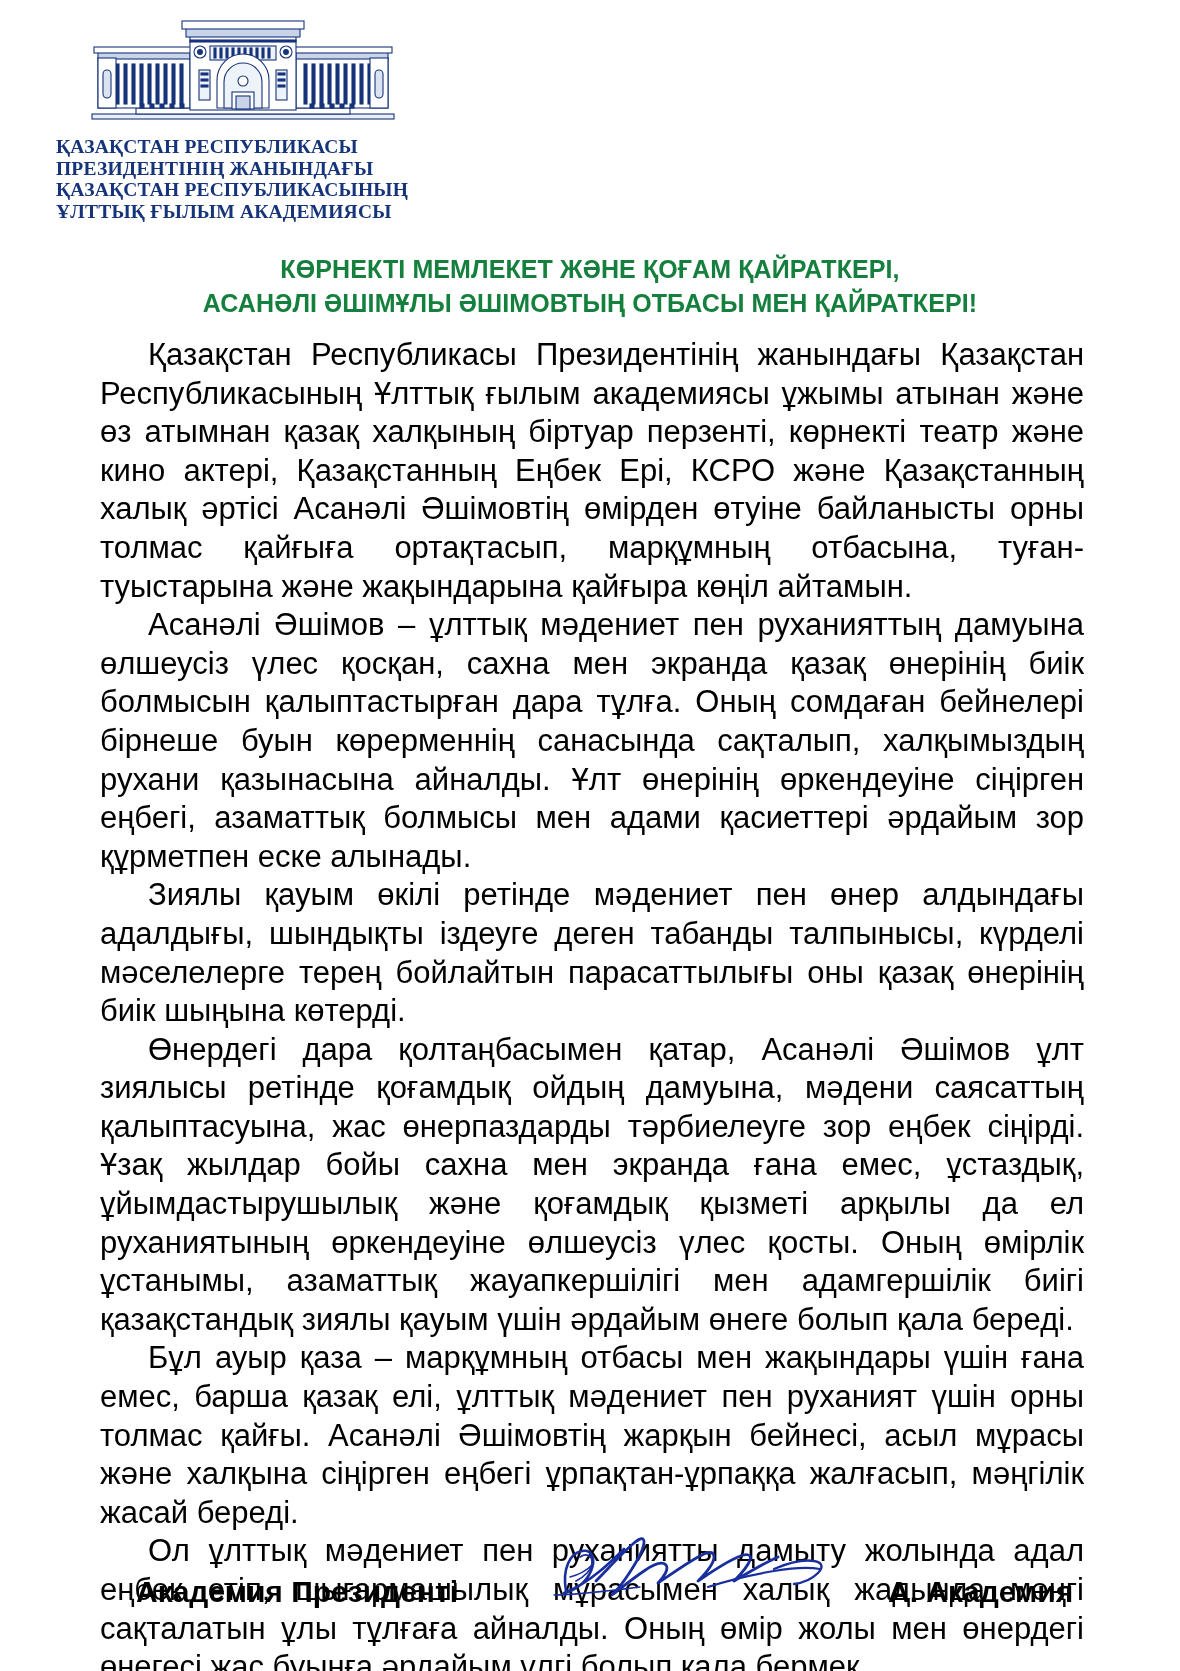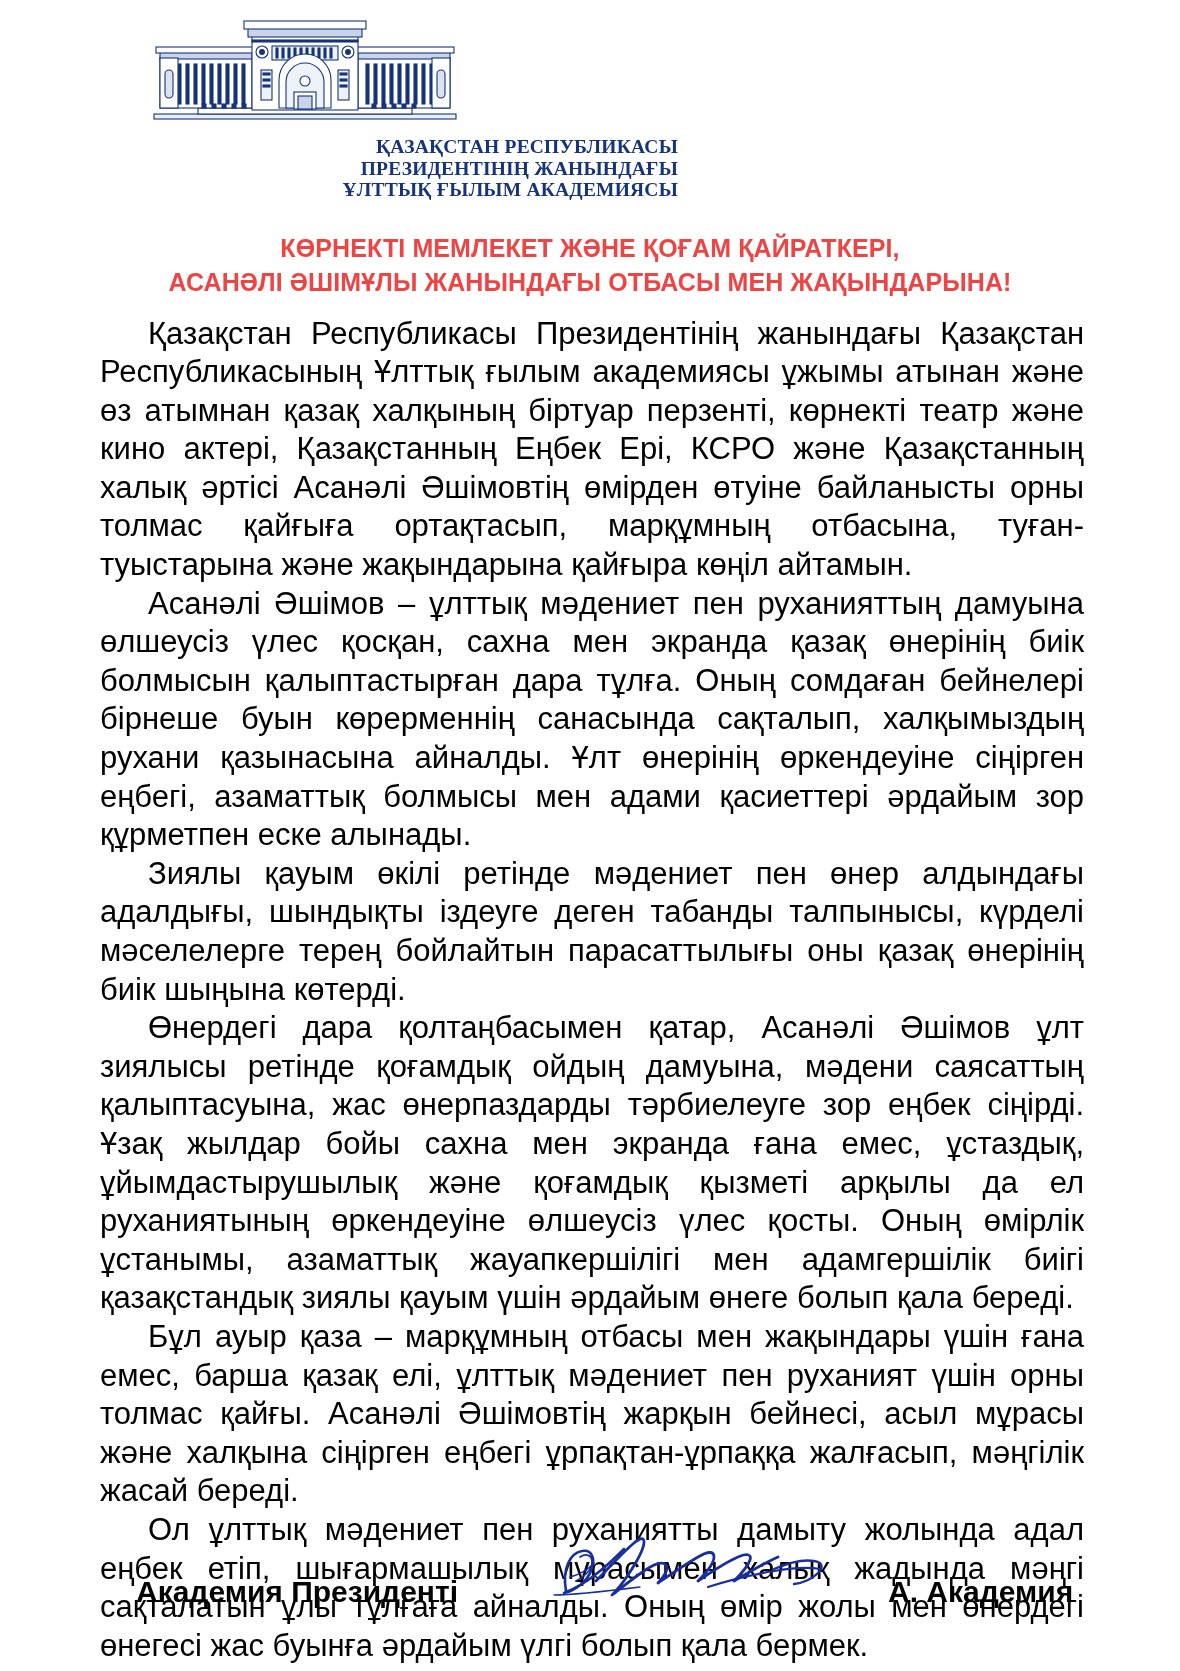--- a/index.html
+++ b/index.html
@@ -20,23 +20,22 @@
     width: 1180px;
     height: 1671px;
     box-sizing: border-box;
     padding: 0;
     position: relative;
   }
 
   
   .letterhead {
     padding-top: 14px;
-    padding-left: 118px;
+    padding-left: 56px;
     width: 560px;
-    text-align: right;
   }
   .emblem {
     width: 330px;
     height: 112px;
     margin-left: 22px;
     display: block;
   }
   .org-name {
     margin-top: 10px;
     color: #16347a;
@@ -51,21 +50,21 @@
 
   
   .doc-title {
     margin-top: 30px;
     text-align: center;
     font-family: "Liberation Sans", sans-serif;
     font-weight: bold;
     font-size: 25px;
     line-height: 34px;
     letter-spacing: 0.1px;
-    color: #ef4444;
+    color: #15803d;
     padding: 0 70px;
   }
   .doc-title .tline { display: block; }
 
   
   .body-text {
     margin-top: 16px;
     padding: 0 96px 0 100px;
     font-size: 31px;
     line-height: 38.6px;
@@ -209,27 +208,28 @@
           <rect x="252" y="90" width="4" height="4"></rect>
             <rect x="262" y="90" width="4" height="4"></rect>
           <rect x="272" y="90" width="4" height="4"></rect>
         </g>
       </g>
     </svg>
 
     <div class="org-name">
       <span class="line">ҚАЗАҚСТАН РЕСПУБЛИКАСЫ</span>
       <span class="line">ПРЕЗИДЕНТІНІҢ ЖАНЫНДАҒЫ</span>
+      <span class="line">ҚАЗАҚСТАН РЕСПУБЛИКАСЫНЫҢ</span>
       <span class="line">ҰЛТТЫҚ ҒЫЛЫМ АКАДЕМИЯСЫ</span>
     </div>
   </div>
 
   <div class="doc-title">
     <span class="tline">КӨРНЕКТІ МЕМЛЕКЕТ ЖӘНЕ ҚОҒАМ ҚАЙРАТКЕРІ,</span>
-    <span class="tline">АСАНӘЛІ ӘШІМҰЛЫ ЖАНЫНДАҒЫ ОТБАСЫ МЕН ЖАҚЫНДАРЫНА!</span>
+    <span class="tline">АСАНӘЛІ ӘШІМҰЛЫ ӘШІМОВТЫҢ ОТБАСЫ МЕН ҚАЙРАТКЕРІ!</span>
   </div>
 
   <div class="body-text">
     <p>Қазақстан Республикасы Президентінің жанындағы Қазақстан Республикасының Ұлттық ғылым академиясы ұжымы атынан және өз атымнан қазақ халқының біртуар перзенті, көрнекті театр және кино актері, Қазақстанның Еңбек Ері, КСРО және Қазақстанның халық әртісі Асанәлі Әшімовтің өмірден өтуіне байланысты орны толмас қайғыға ортақтасып, марқұмның отбасына, туған-туыстарына және жақындарына қайғыра көңіл айтамын.</p>
     <p>Асанәлі Әшімов – ұлттық мәдениет пен руханияттың дамуына өлшеусіз үлес қосқан, сахна мен экранда қазақ өнерінің биік болмысын қалыптастырған дара тұлға. Оның сомдаған бейнелері бірнеше буын көрерменнің санасында сақталып, халқымыздың рухани қазынасына айналды. Ұлт өнерінің өркендеуіне сіңірген еңбегі, азаматтық болмысы мен адами қасиеттері әрдайым зор құрметпен еске алынады.</p>
     <p>Зиялы қауым өкілі ретінде мәдениет пен өнер алдындағы адалдығы, шындықты іздеуге деген табанды талпынысы, күрделі мәселелерге терең бойлайтын парасаттылығы оны қазақ өнерінің биік шыңына көтерді.</p>
     <p>Өнердегі дара қолтаңбасымен қатар, Асанәлі Әшімов ұлт зиялысы ретінде қоғамдық ойдың дамуына, мәдени саясаттың қалыптасуына, жас өнерпаздарды тәрбиелеуге зор еңбек сіңірді. Ұзақ жылдар бойы сахна мен экранда ғана емес, ұстаздық, ұйымдастырушылық және қоғамдық қызметі арқылы да ел руханиятының өркендеуіне өлшеусіз үлес қосты. Оның өмірлік ұстанымы, азаматтық жауапкершілігі мен адамгершілік биігі қазақстандық зиялы қауым үшін әрдайым өнеге болып қала береді.</p>
     <p>Бұл ауыр қаза – марқұмның отбасы мен жақындары үшін ғана емес, барша қазақ елі, ұлттық мәдениет пен руханият үшін орны толмас қайғы. Асанәлі Әшімовтің жарқын бейнесі, асыл мұрасы және халқына сіңірген еңбегі ұрпақтан-ұрпаққа жалғасып, мәңгілік жасай береді.</p>
     <p>Ол ұлттық мәдениет пен руханиятты дамыту жолында адал еңбек етіп, шығармашылық мұрасымен халық жадында мәңгі сақталатын ұлы тұлғаға айналды. Оның өмір жолы мен өнердегі өнегесі жас буынға әрдайым үлгі болып қала бермек.</p>
   </div>

